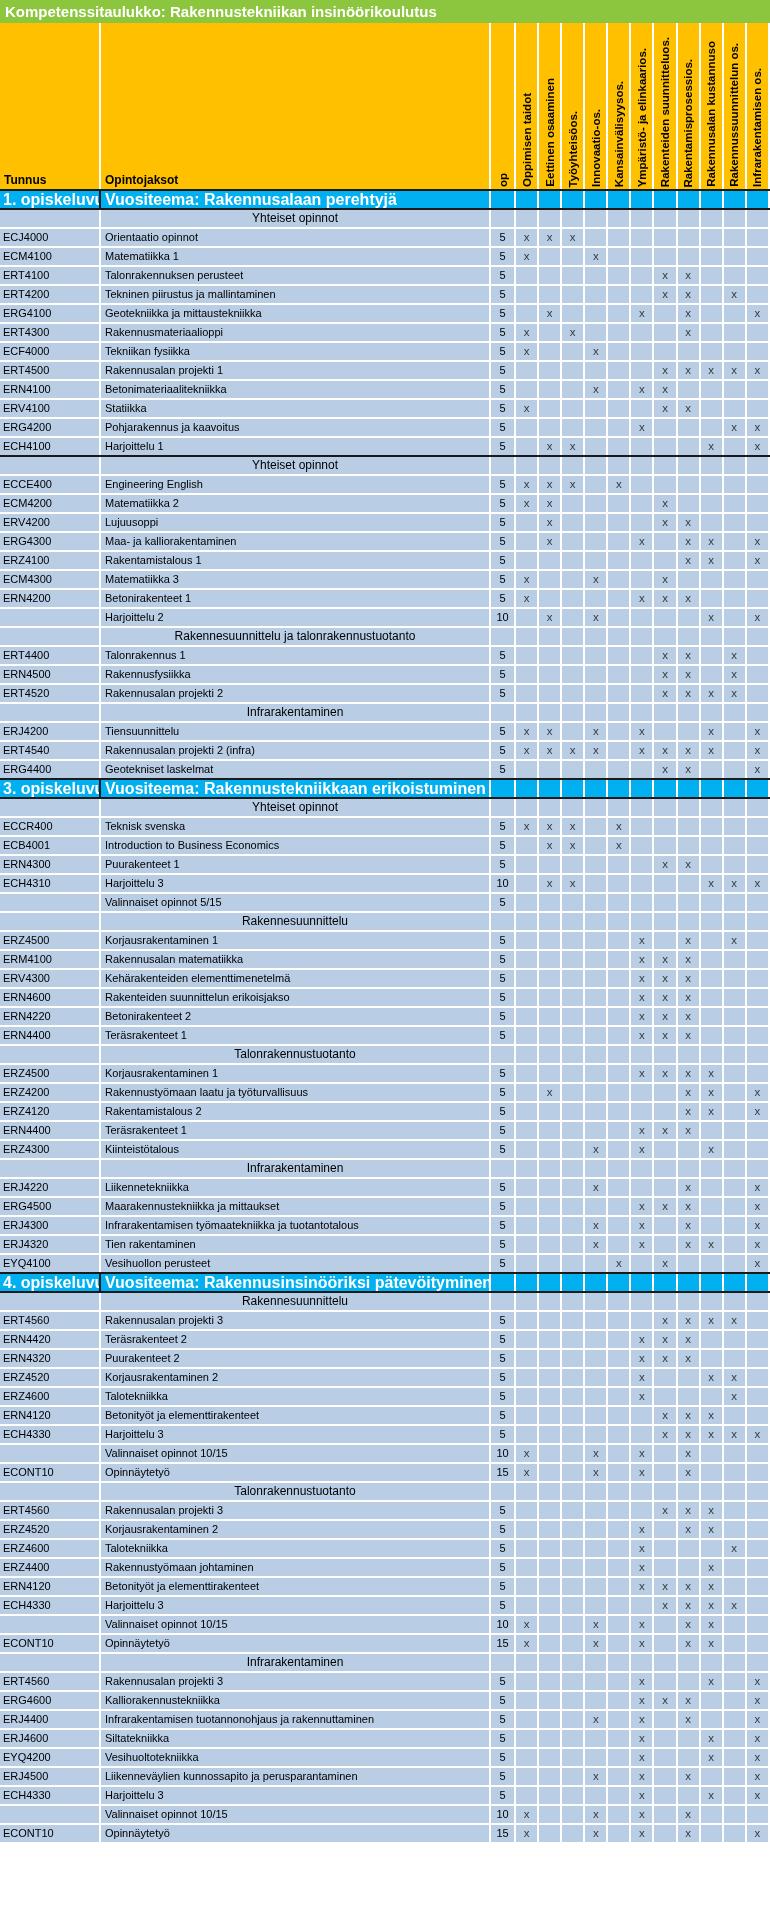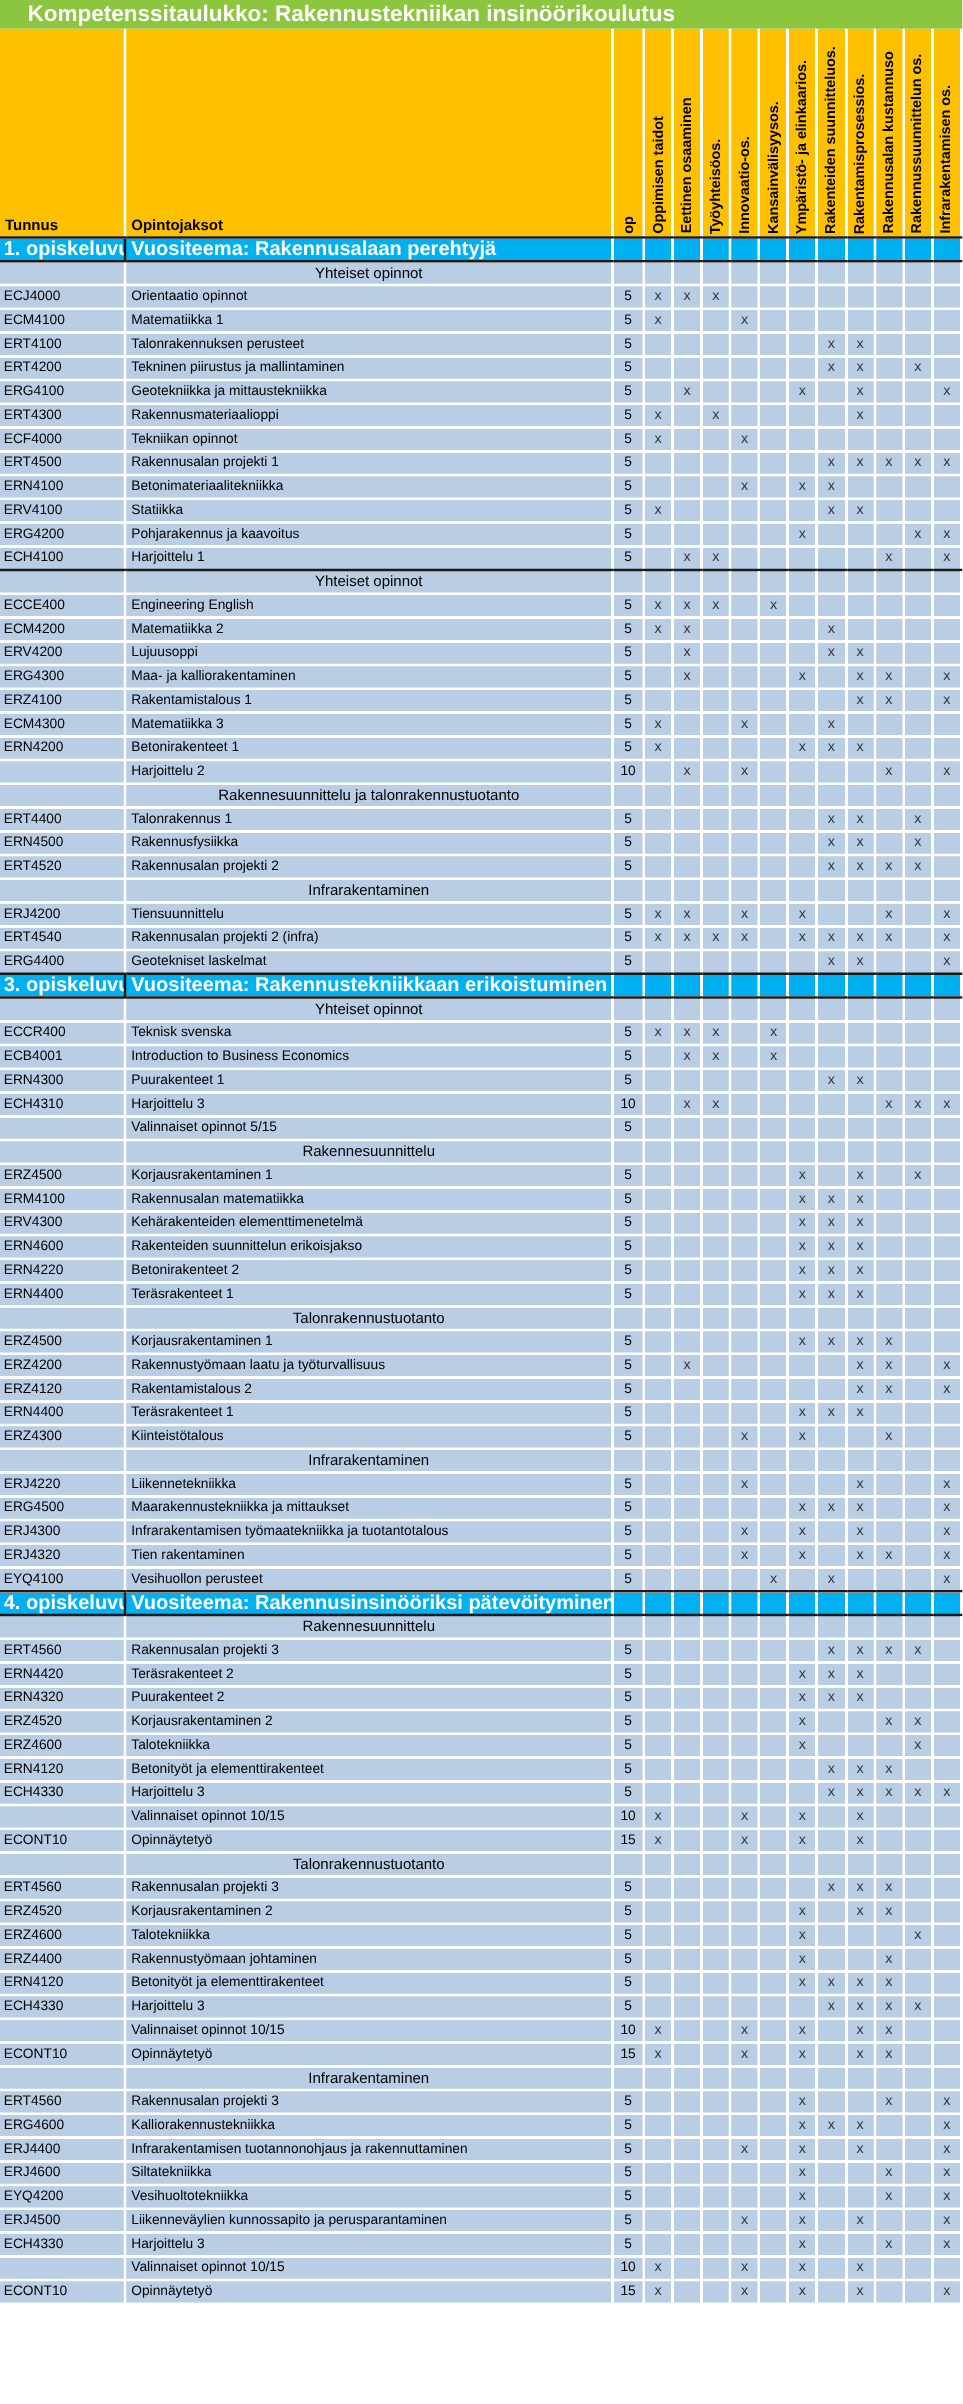--- a/index.html
+++ b/index.html
@@ -2,21 +2,21 @@
 <html style="--title-bg: #8CC63F; --header-bg: #FFC000; --year-bg: #00B0F0; --year-fg: #FFFFFF; --row-bg: #B9CDE5; --grid: #FFFFFF; --mark: #3A3A3A;"><head>
 <meta charset="utf-8">
 <style>
   :root{
     --title-bg:#8CC63F; --header-bg:#FFC000; --year-bg:#00B0F0; --year-fg:#FFFFFF;
     --row-bg:#B9CDE5; --grid:#FFFFFF; --mark:#3A3A3A;
   }
   html,body{margin:0;padding:0;background:#fff;}
   body{width:770px;font-family:"Liberation Sans",sans-serif;color:#000;}
   .title-bar{height:23px;line-height:23px;background:var(--title-bg);color:#fff;
-    font-weight:bold;font-size:18px;padding-left:22px;box-sizing:border-box;overflow:hidden;white-space:nowrap;}
+    font-weight:bold;font-size:15px;padding-left:5px;box-sizing:border-box;overflow:hidden;white-space:nowrap;}
   table{border-collapse:collapse;table-layout:fixed;width:770px;}
   col.c-tunnus{width:100px;} col.c-name{width:390px;} col.c-op{width:25px;}
   th,td{margin:0;padding:0;overflow:hidden;white-space:nowrap;box-sizing:border-box;
     border-right:2px solid var(--grid);border-bottom:2px solid var(--grid);}
   thead tr{height:167px;margin-left:11px;}
   thead th{background:var(--header-bg);vertical-align:bottom;text-align:left;border-bottom:2px solid #1a1a1a;}
   th.h-text{font-size:12px;font-weight:bold;padding:0 0 2px 4px;}
   .vwrap{position:relative;height:163px;width:100%;}
   .vwrap span{position:absolute;bottom:2px;left:50%;
     transform:translateX(-50%) rotate(180deg);writing-mode:vertical-rl;
@@ -247,21 +247,21 @@
         <td class="mark"></td>
         <td class="mark"></td>
         <td class="mark"></td>
         <td class="mark">x</td>
         <td class="mark"></td>
         <td class="mark"></td>
         <td class="mark"></td>
       </tr>
       <tr class="course">
         <td class="t">ECF4000</td>
-        <td class="lbl">Tekniikan opinnot</td>
+        <td class="lbl">Tekniikan fysiikka</td>
         <td class="op">5</td>
         <td class="mark">x</td>
         <td class="mark"></td>
         <td class="mark"></td>
         <td class="mark">x</td>
         <td class="mark"></td>
         <td class="mark"></td>
         <td class="mark"></td>
         <td class="mark"></td>
         <td class="mark"></td>

